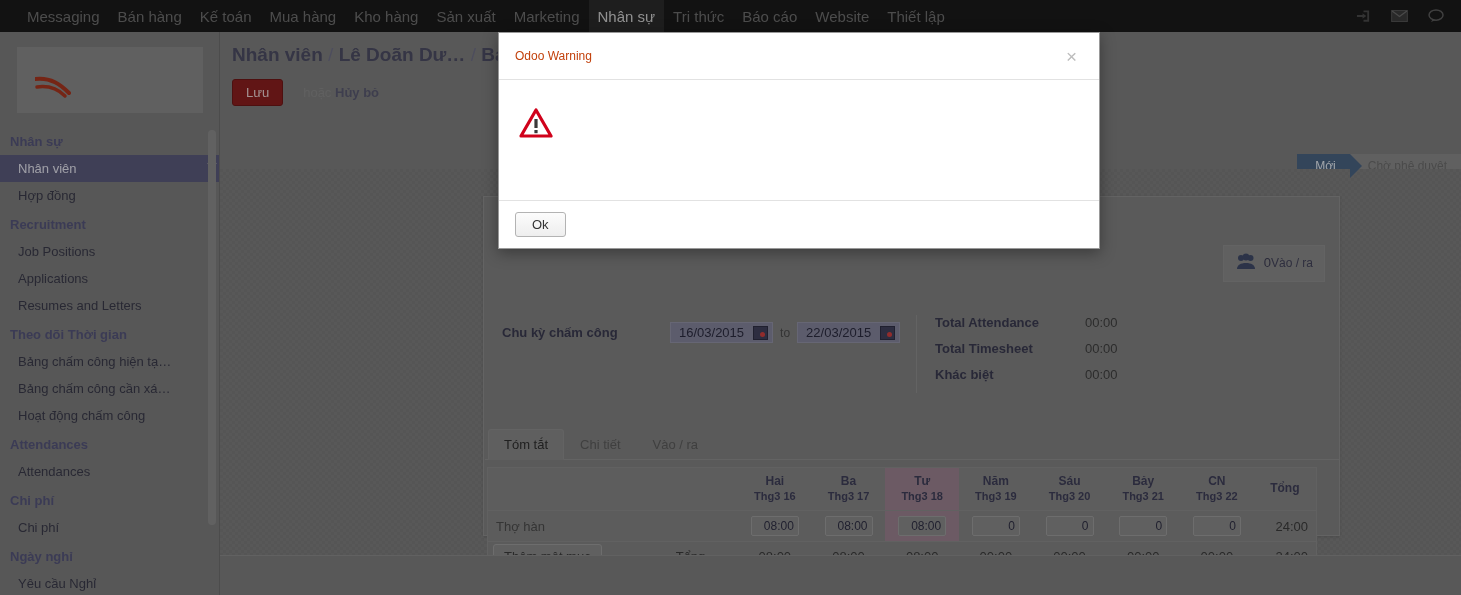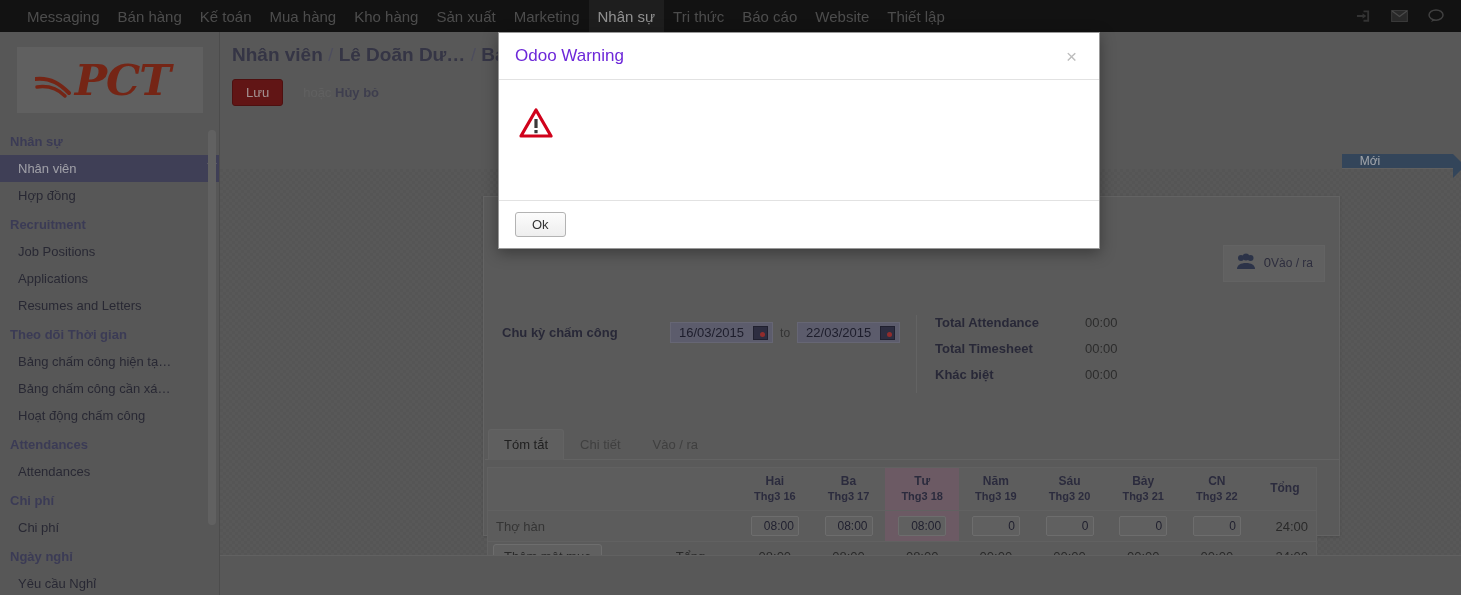--- a/index.html
+++ b/index.html
@@ -146,24 +146,23 @@
     border-radius: 3px;
     padding: 5px 13px;
     font-size: 13px;
     cursor: pointer;
   }
   .or-text { color: #8a8a8a; font-size: 13px; }
   .or-text b { color: #5a5a70; font-weight: bold; }
 
   
   .statusbar {
-    position: absolute; top: 122px; right: 8px;
+    position: absolute; top: 122px; right: 0;
     display: flex; align-items: stretch;
     height: 24px;
-    flex-direction: column;
   }
   .status-step {
     display: flex; align-items: center;
     padding: 0 14px 0 18px;
     font-size: 12px;
     color: #6b6b6b;
     position: relative;
     background: #8a8a8a;
     cursor: pointer;
   }
@@ -368,22 +367,22 @@
     box-shadow: 0 4px 14px rgba(0,0,0,0.35);
     z-index: 100;
   }
   .modal-header {
     height: 47px;
     display: flex; align-items: center;
     padding: 0 16px;
     border-bottom: 1px solid #e2e2e2;
   }
   .modal-title {
-    font-size: 17px;
-    color: #6d28d9;
+    font-size: 12px;
+    color: #c2410c;
   }
   .modal-close {
     margin-left: auto;
     color: #bdbdbd;
     font-size: 19px;
     line-height: 1;
     cursor: pointer;
     background: none; border: none;
     font-family: "Liberation Sans", sans-serif;
   }
@@ -471,21 +470,20 @@
     </div>
   </div>
 
   <div class="sidebar">
     <div class="brand">
       <div class="logo-box">
         <svg class="logo-swoosh" viewBox="0 0 60 30">
           <path d="M0 8 C16 6 26 14 34 22" stroke="#a8361f" stroke-width="4" fill="none" stroke-linecap="round"></path>
           <path d="M2 16 C16 14 24 19 30 25" stroke="#a8361f" stroke-width="3.5" fill="none" stroke-linecap="round"></path>
         </svg>
-        <div class="logo-text">PCT</div>
       </div>
     </div>
     <div class="menu" id="menu">
         <div class="menu-header">Nhân sự</div>
         <div class="menu-item active">Nhân viên</div>
         <div class="menu-item">Hợp đồng</div>
         <div class="menu-header">Recruitment</div>
         <div class="menu-item">Job Positions</div>
         <div class="menu-item">Applications</div>
         <div class="menu-item">Resumes and Letters</div>

